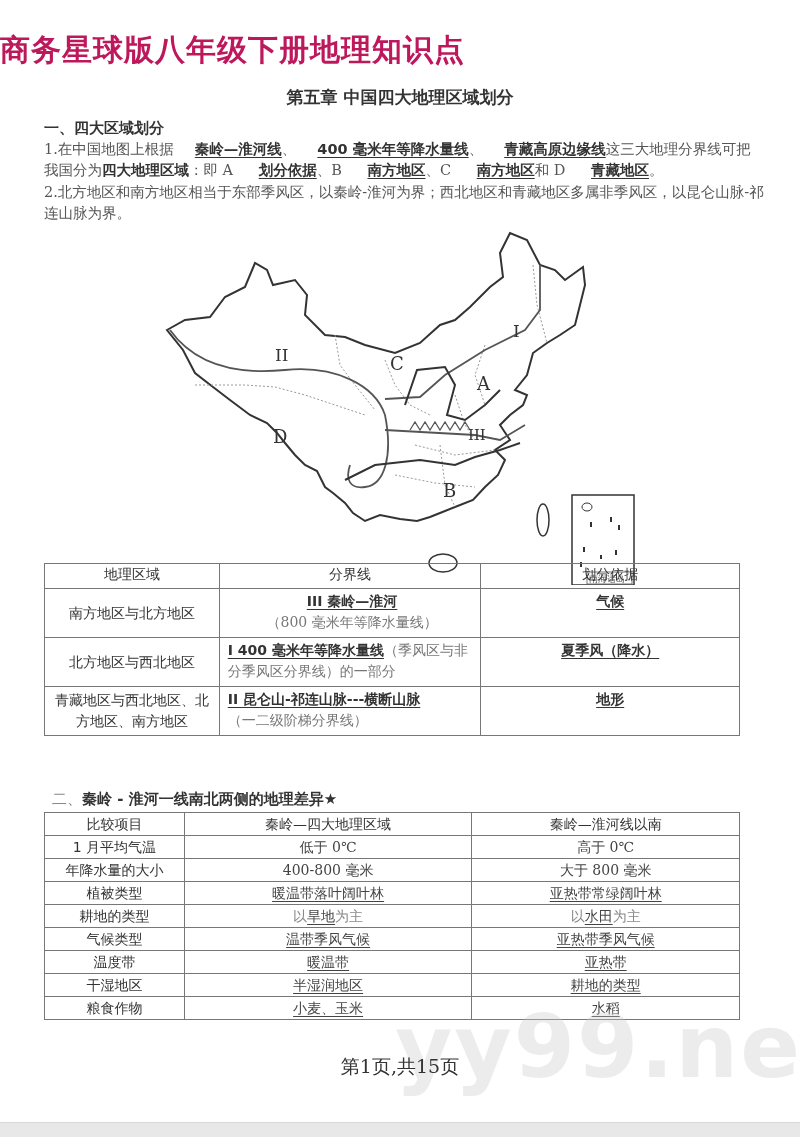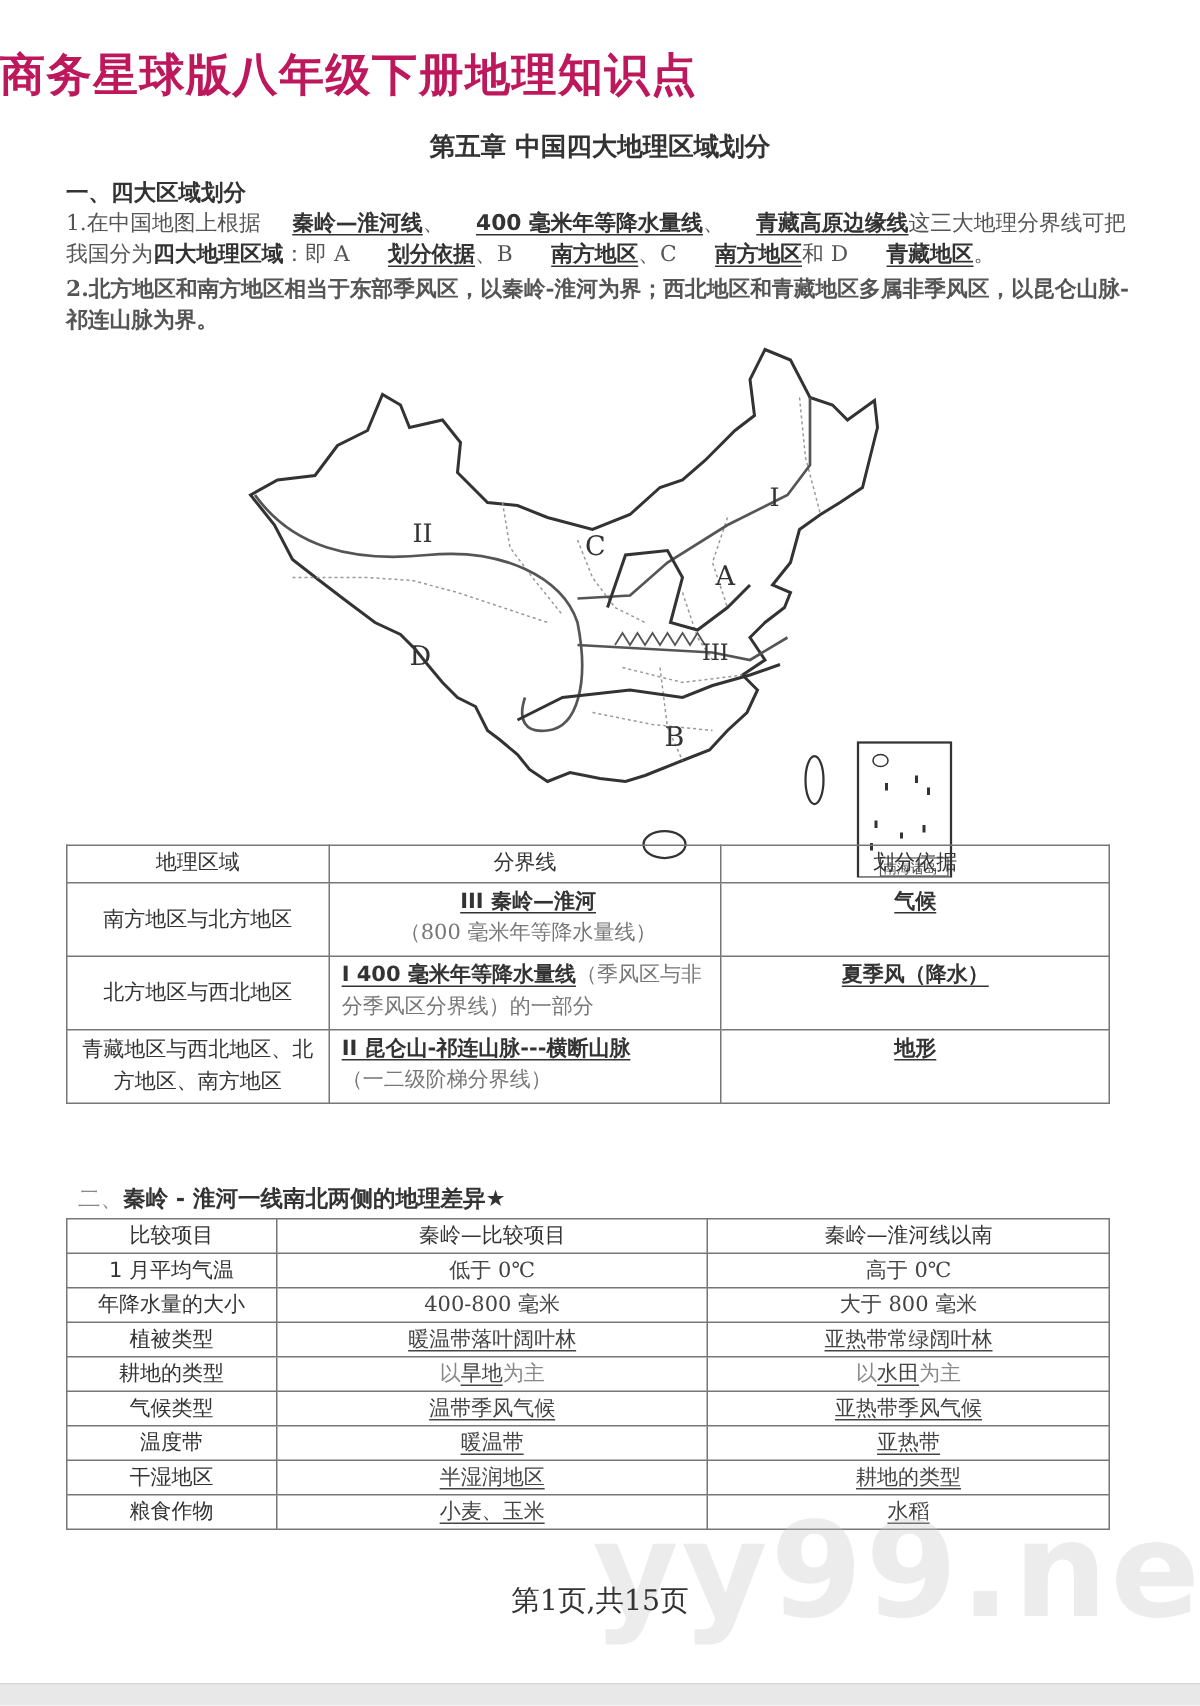--- a/index.html
+++ b/index.html
@@ -19,21 +19,21 @@
     }
     .h1 {
       position: absolute; left: 44px; top: 119px;
       font-family: "DejaVu Sans", "Liberation Sans", sans-serif;
       font-size: 15px; font-weight: bold; color: #333;
     }
     .para {
       position: absolute; left: 44px; width: 720px; font-size: 14.5px; line-height: 21px; color: #555;
     }
     .p1 { top: 139px; }
-    .p2 { top: 182px; font-weight: bold; }
+    .p2 { top: 182px; }
     .b { font-weight: bold; color: #333; font-family: "DejaVu Sans", "Liberation Sans", sans-serif; text-decoration: underline; text-underline-offset: 3px; margin-left: 21px; }
     .bn { font-weight: bold; color: #333; font-family: "DejaVu Sans", "Liberation Sans", sans-serif; }
     .map { position: absolute; left: 155px; top: 225px; width: 490px; height: 360px; }
     table { border-collapse: collapse; position: absolute; font-size: 14px; }
     td, th { border: 1px solid #777; text-align: center; vertical-align: top; padding: 2px 4px; color: #444; }
     th { font-weight: normal; font-family: "DejaVu Sans", "Liberation Sans", sans-serif; color: #333; }
     .t1 { left: 44px; top: 563px; width: 696px; }
     .t1 td { height: 44px; line-height: 21px; }
     .t1 th { height: 20px; }
     .t1 td.c0 { vertical-align: middle; font-family: "DejaVu Sans", "Liberation Sans", sans-serif; color: #333; }
@@ -172,21 +172,21 @@
 
 <table class="t2">
   <colgroup>
       <col style="width:140px">
       <col style="width:288px">
       <col style="width:268px">
     </colgroup>
   <tbody>
       <tr>
     <th>比较项目</th>
-    <th>秦岭—比较项目</th>
+    <th>秦岭—四大地理区域</th>
     <th>秦岭—淮河线以南</th>
   </tr>
   <tr>
     <td class="c0">1 月平均气温</td>
     <td>低于 0℃</td>
     <td>高于 0℃</td>
   </tr>
   <tr>
     <td class="c0">年降水量的大小</td>
     <td>400-800 毫米</td>

